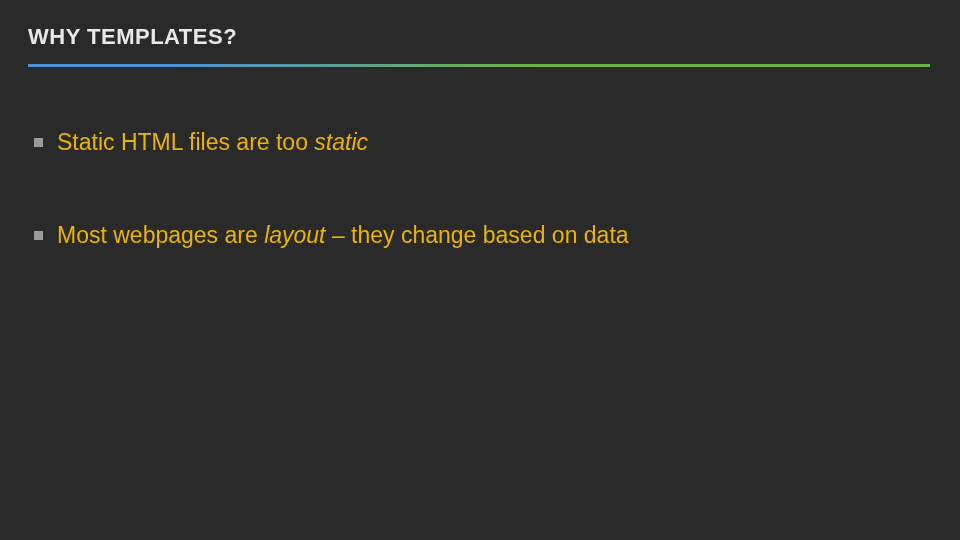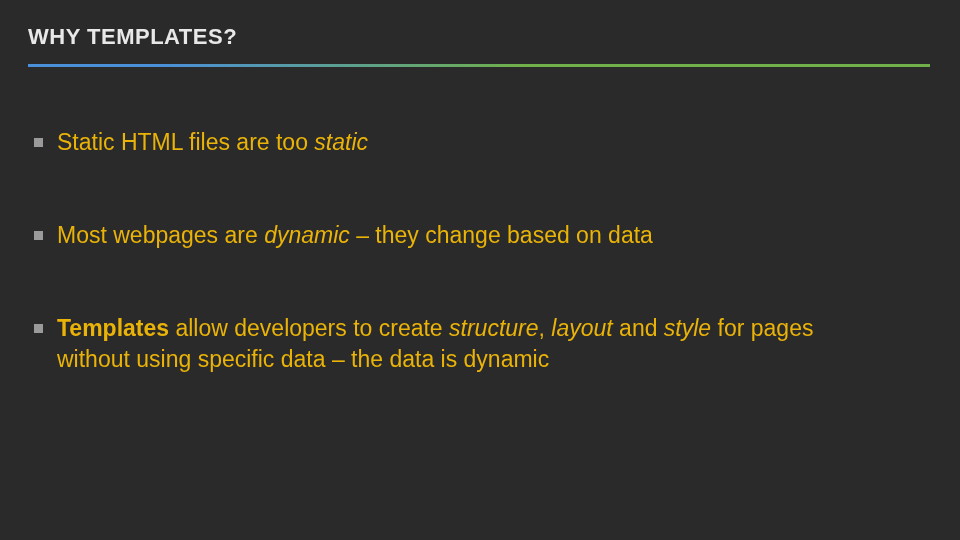--- a/index.html
+++ b/index.html
@@ -60,20 +60,16 @@
 <div class="slide">
   <div class="title">WHY TEMPLATES?</div>
   <div class="divider"></div>
   <div class="bullets">
     <div class="bullet-item">
       <div class="bullet-marker"></div>
       <div class="bullet-text">Static HTML files are too <em>static</em></div>
     </div>
     <div class="bullet-item">
       <div class="bullet-marker"></div>
-      <div class="bullet-text">Most webpages are <em>dynamic</em> – they change based on data</div>
-    </div>
-    <div class="bullet-item">
-      <div class="bullet-marker"></div>
-      <div class="bullet-text"><strong>Templates</strong> allow developers to create <em>structure</em>, <em>layout</em> and <em>style</em> for pages without using specific data – the data is dynamic</div>
+      <div class="bullet-text">Most webpages are <em>layout</em> – they change based on data</div>
     </div>
   </div>
 </div>
 
 </body></html>

